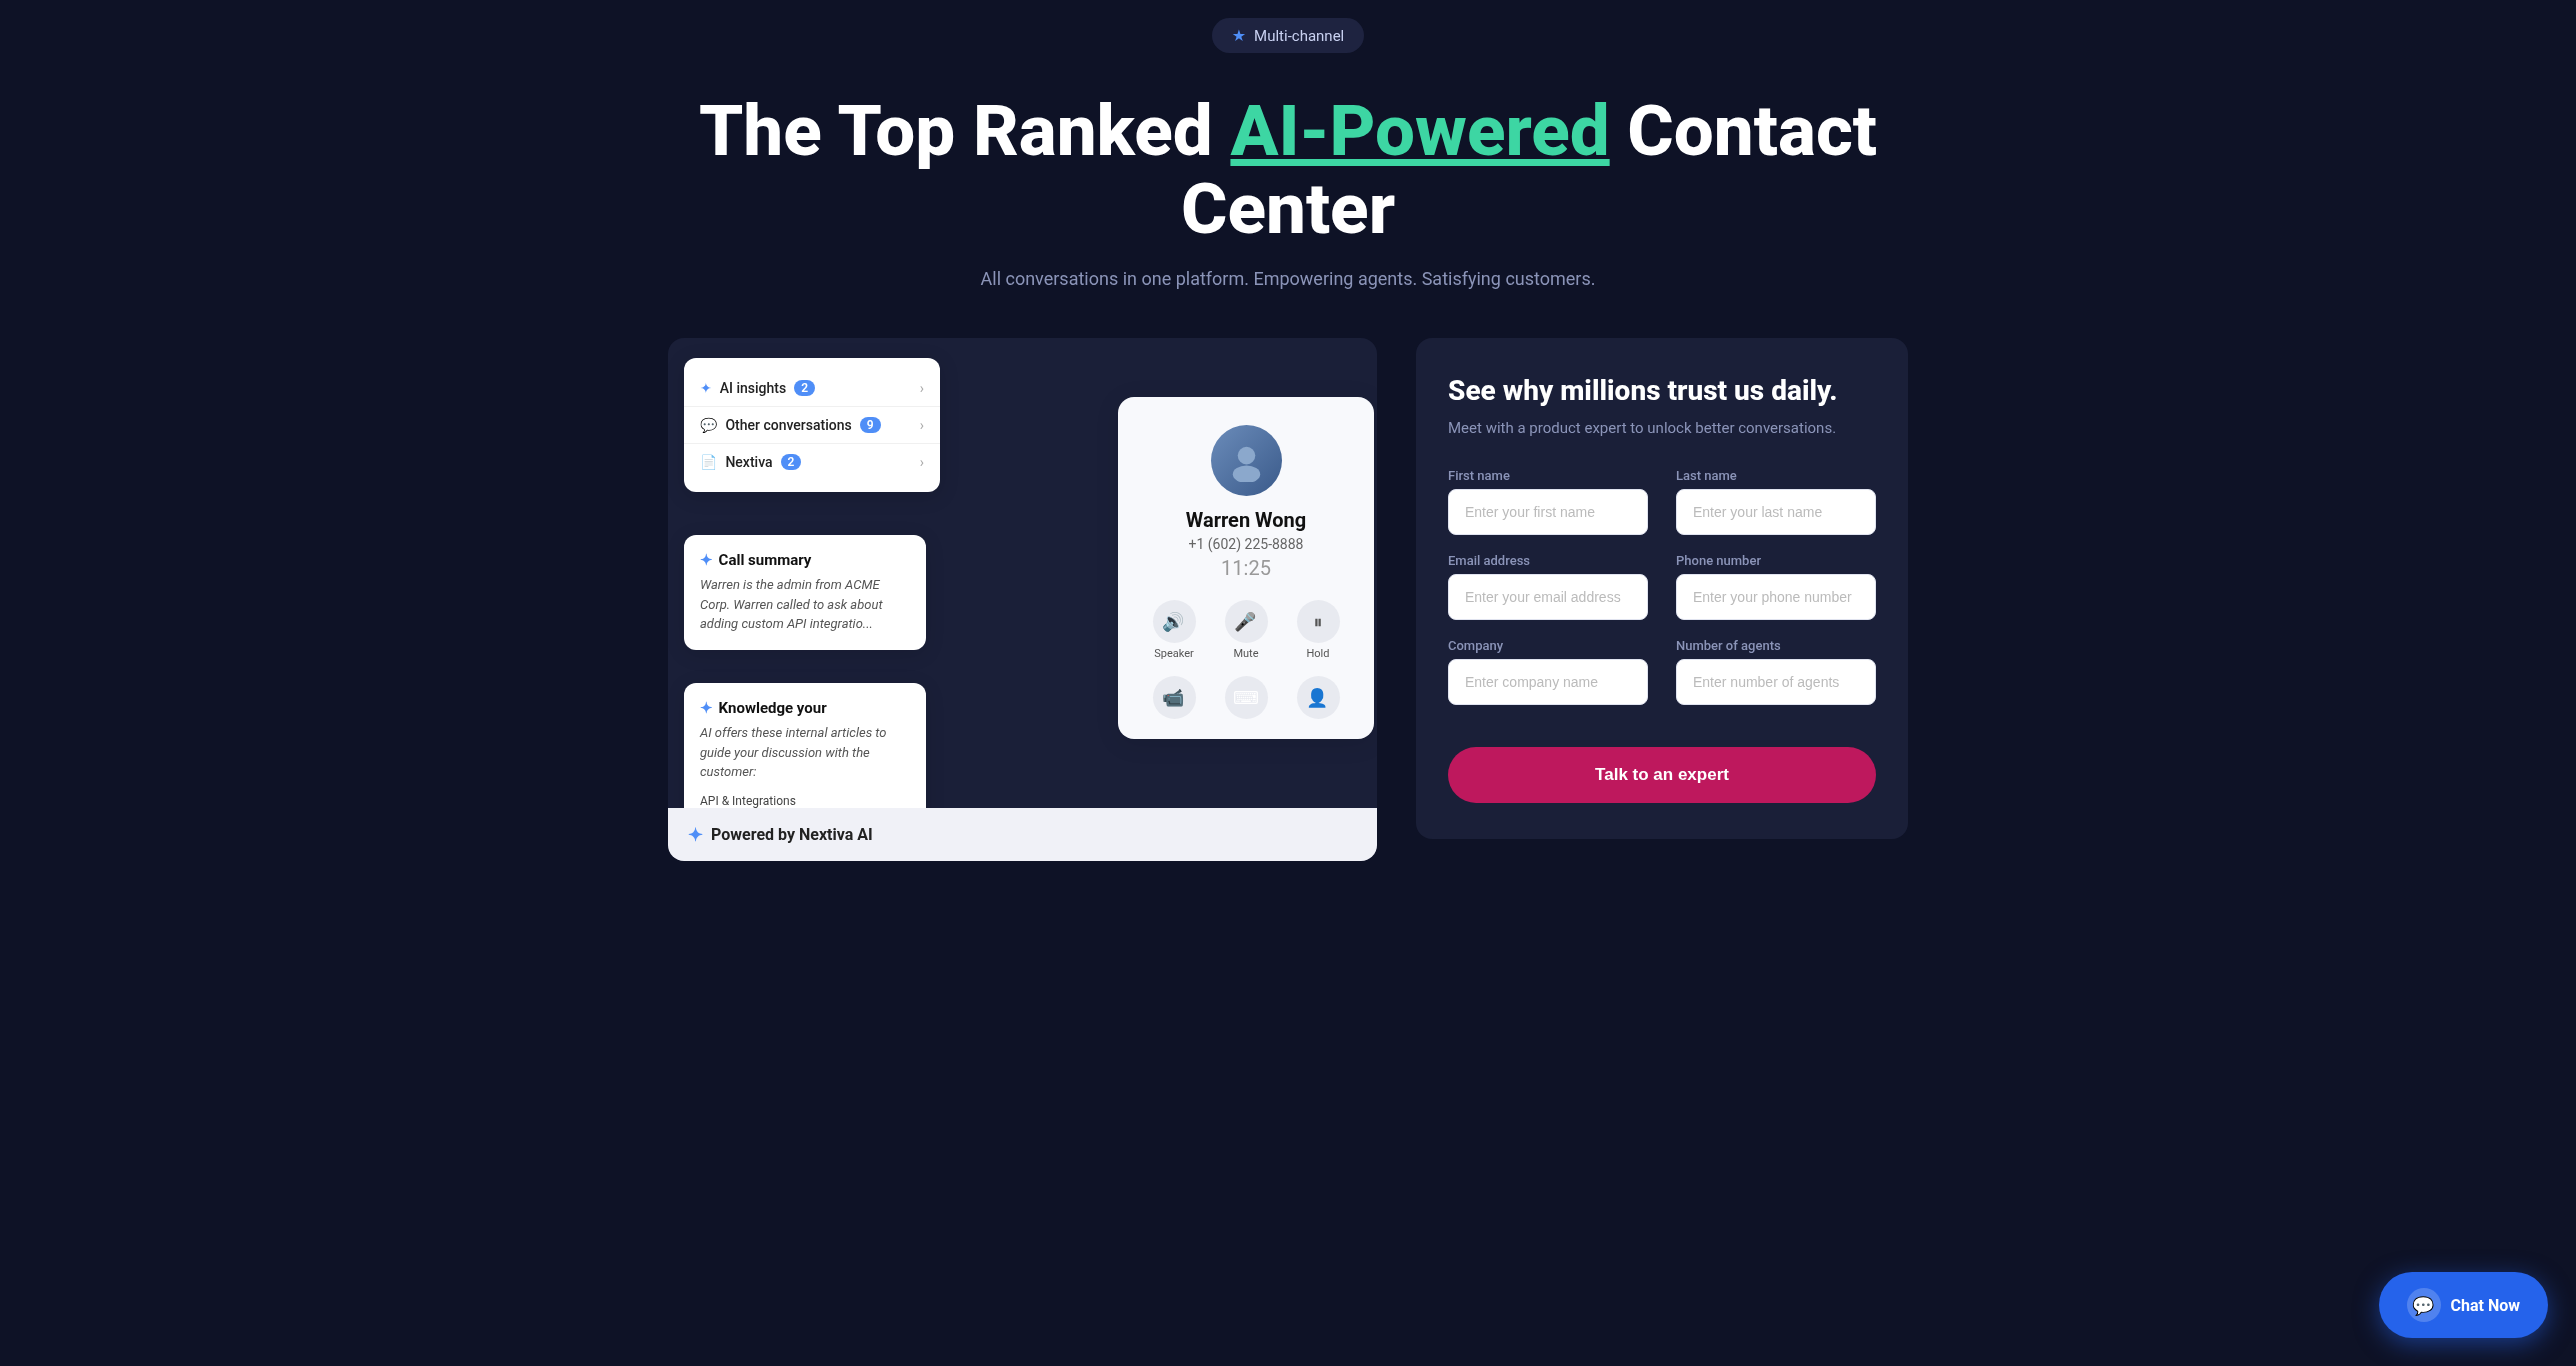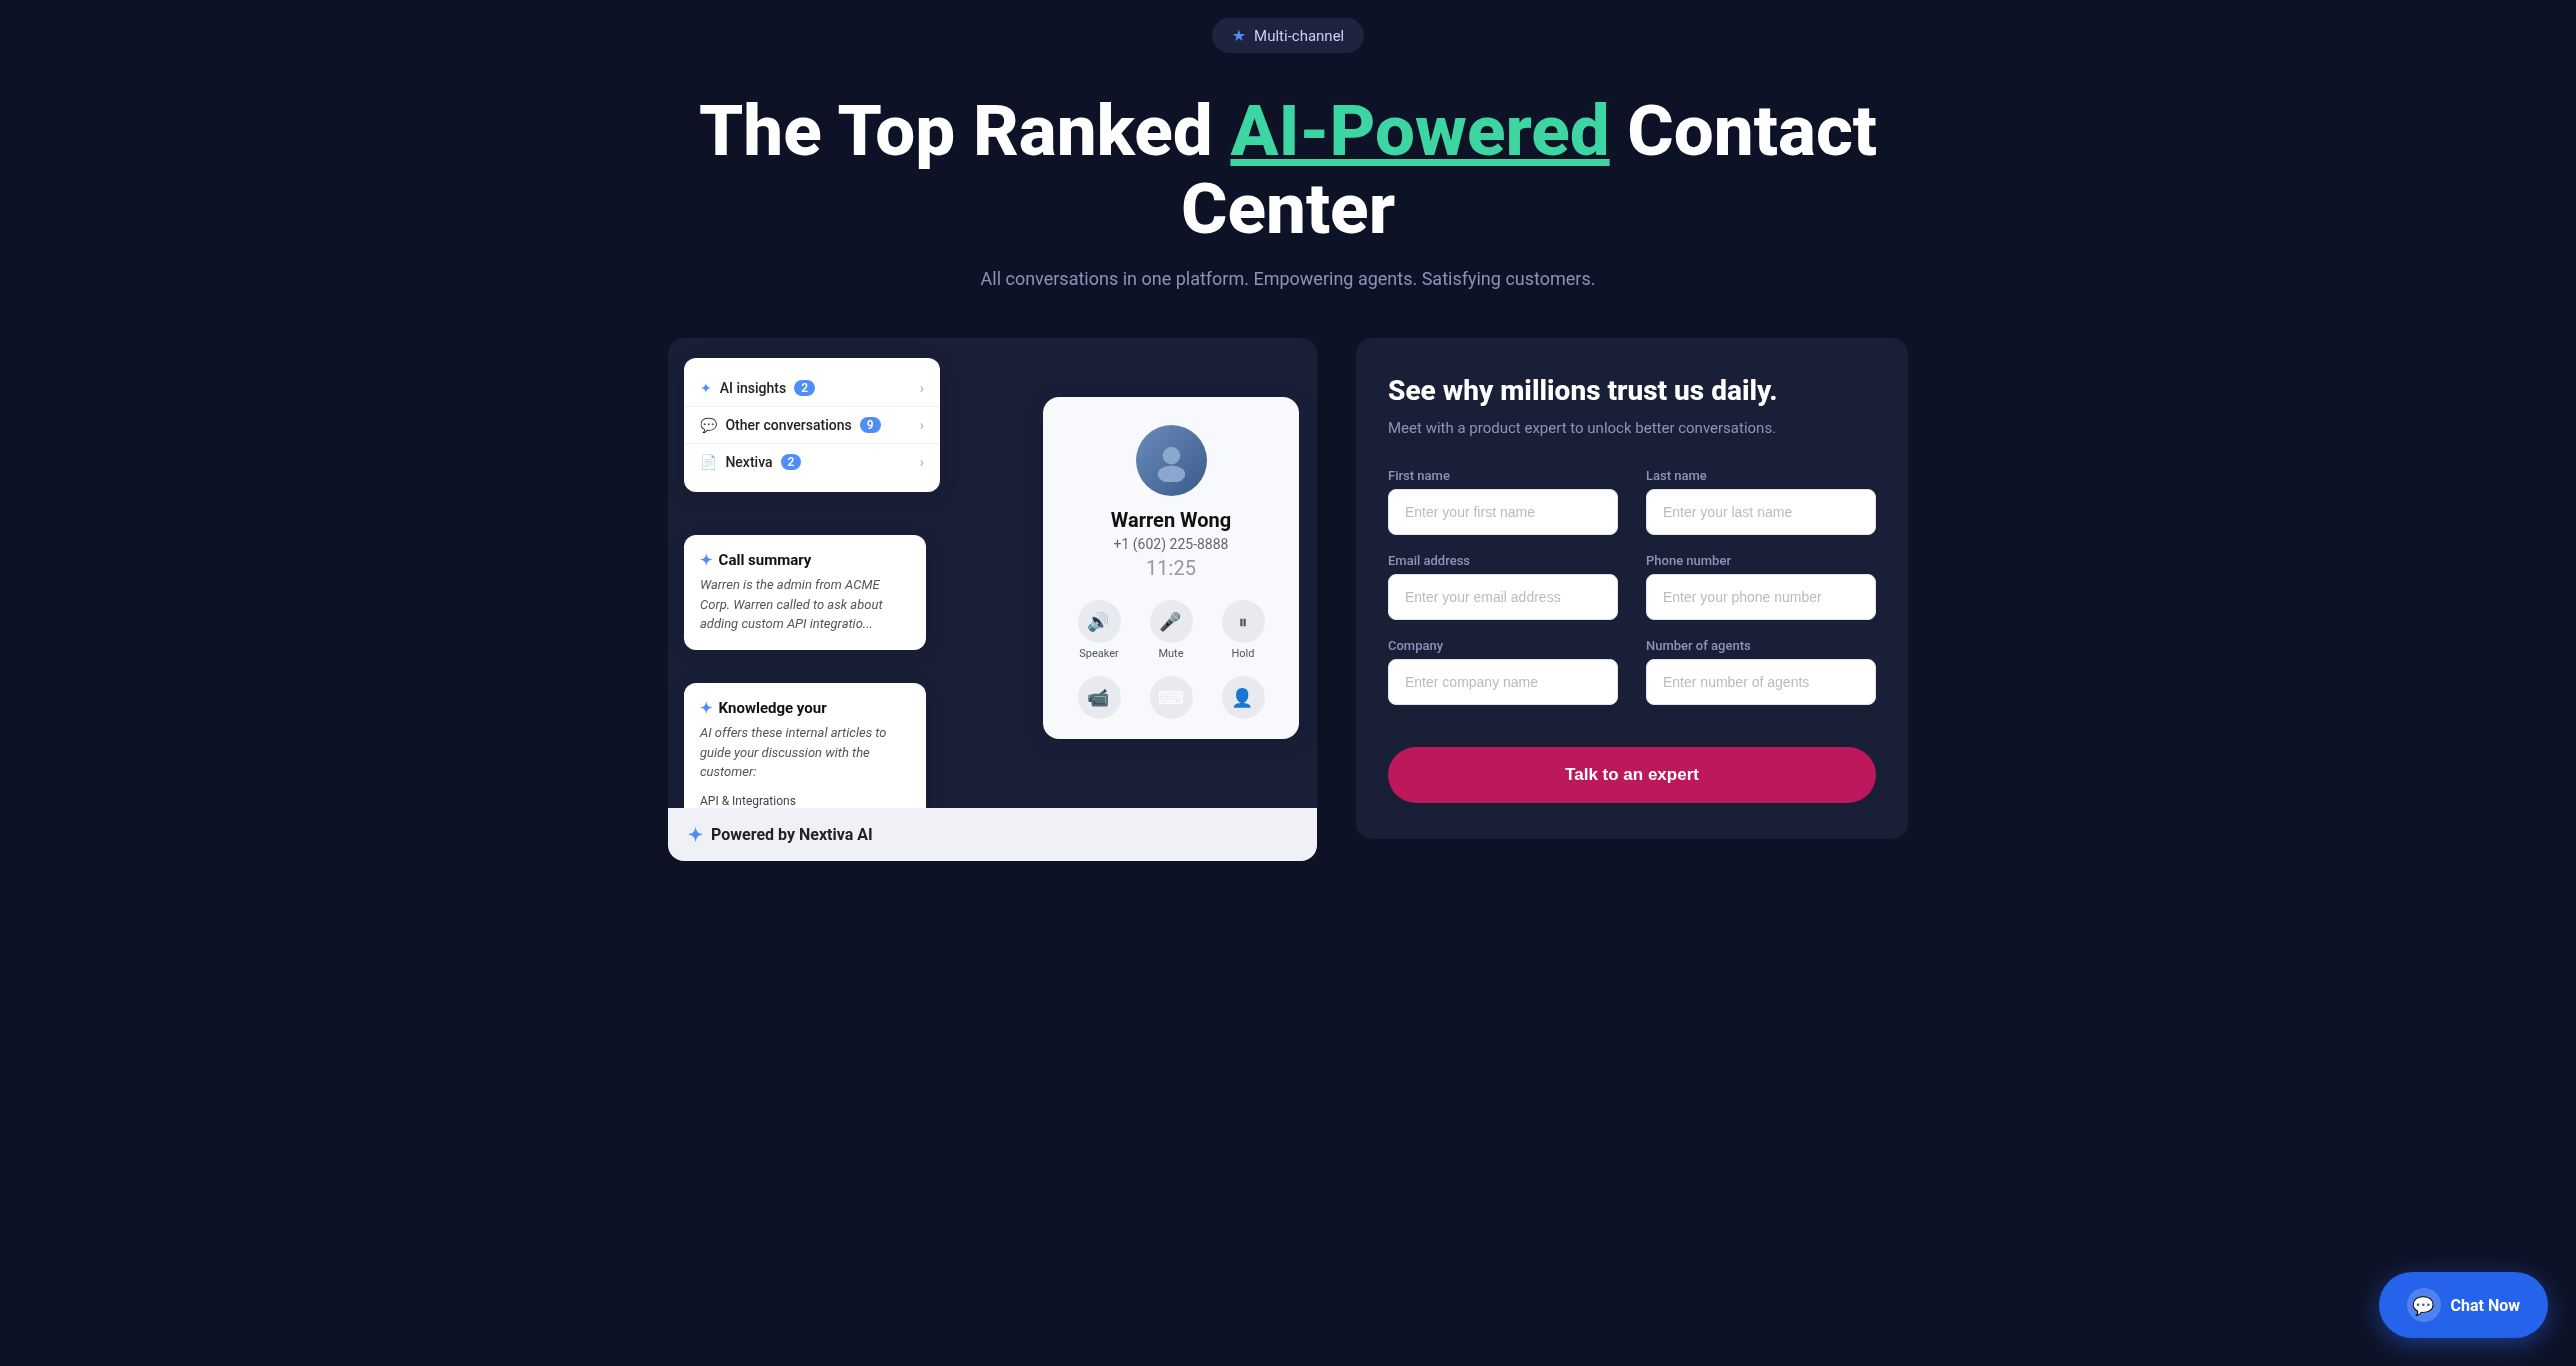--- a/index.html
+++ b/index.html
@@ -169,21 +169,21 @@
       color: #444;
       padding: 4px 0;
       border-bottom: 1px solid #eee;
     }
     .kb-list-item:last-child { border-bottom: none; }
 
     
     .phone-card {
       position: absolute;
       top: 59px;
-      right: 18px;
+      right: 3px;
       width: 256px;
       background: #f8f9fc;
       border-radius: 16px;
       padding: 28px 20px 20px;
       text-align: center;
       box-shadow: 0 4px 24px rgba(0,0,0,0.1);
       z-index: 2;
     }
     .phone-avatar {
       width: 71px;
@@ -265,21 +265,21 @@
       font-size: 16px;
       font-weight: 700;
       color: #222;
       border-radius: 0 0 12px 12px;
       z-index: 10;
     }
     .powered-icon { color: #4f8ef7; font-size: 18px; }
 
     
     .form-panel {
-      width: 552px;
+      width: 492px;
       flex-shrink: 0;
       background: #1a1f38;
       border-radius: 16px;
       padding: 36px 32px;
     }
     .form-title {
       font-size: 28px;
       font-weight: 800;
       color: #fff;
       margin-bottom: 10px;

